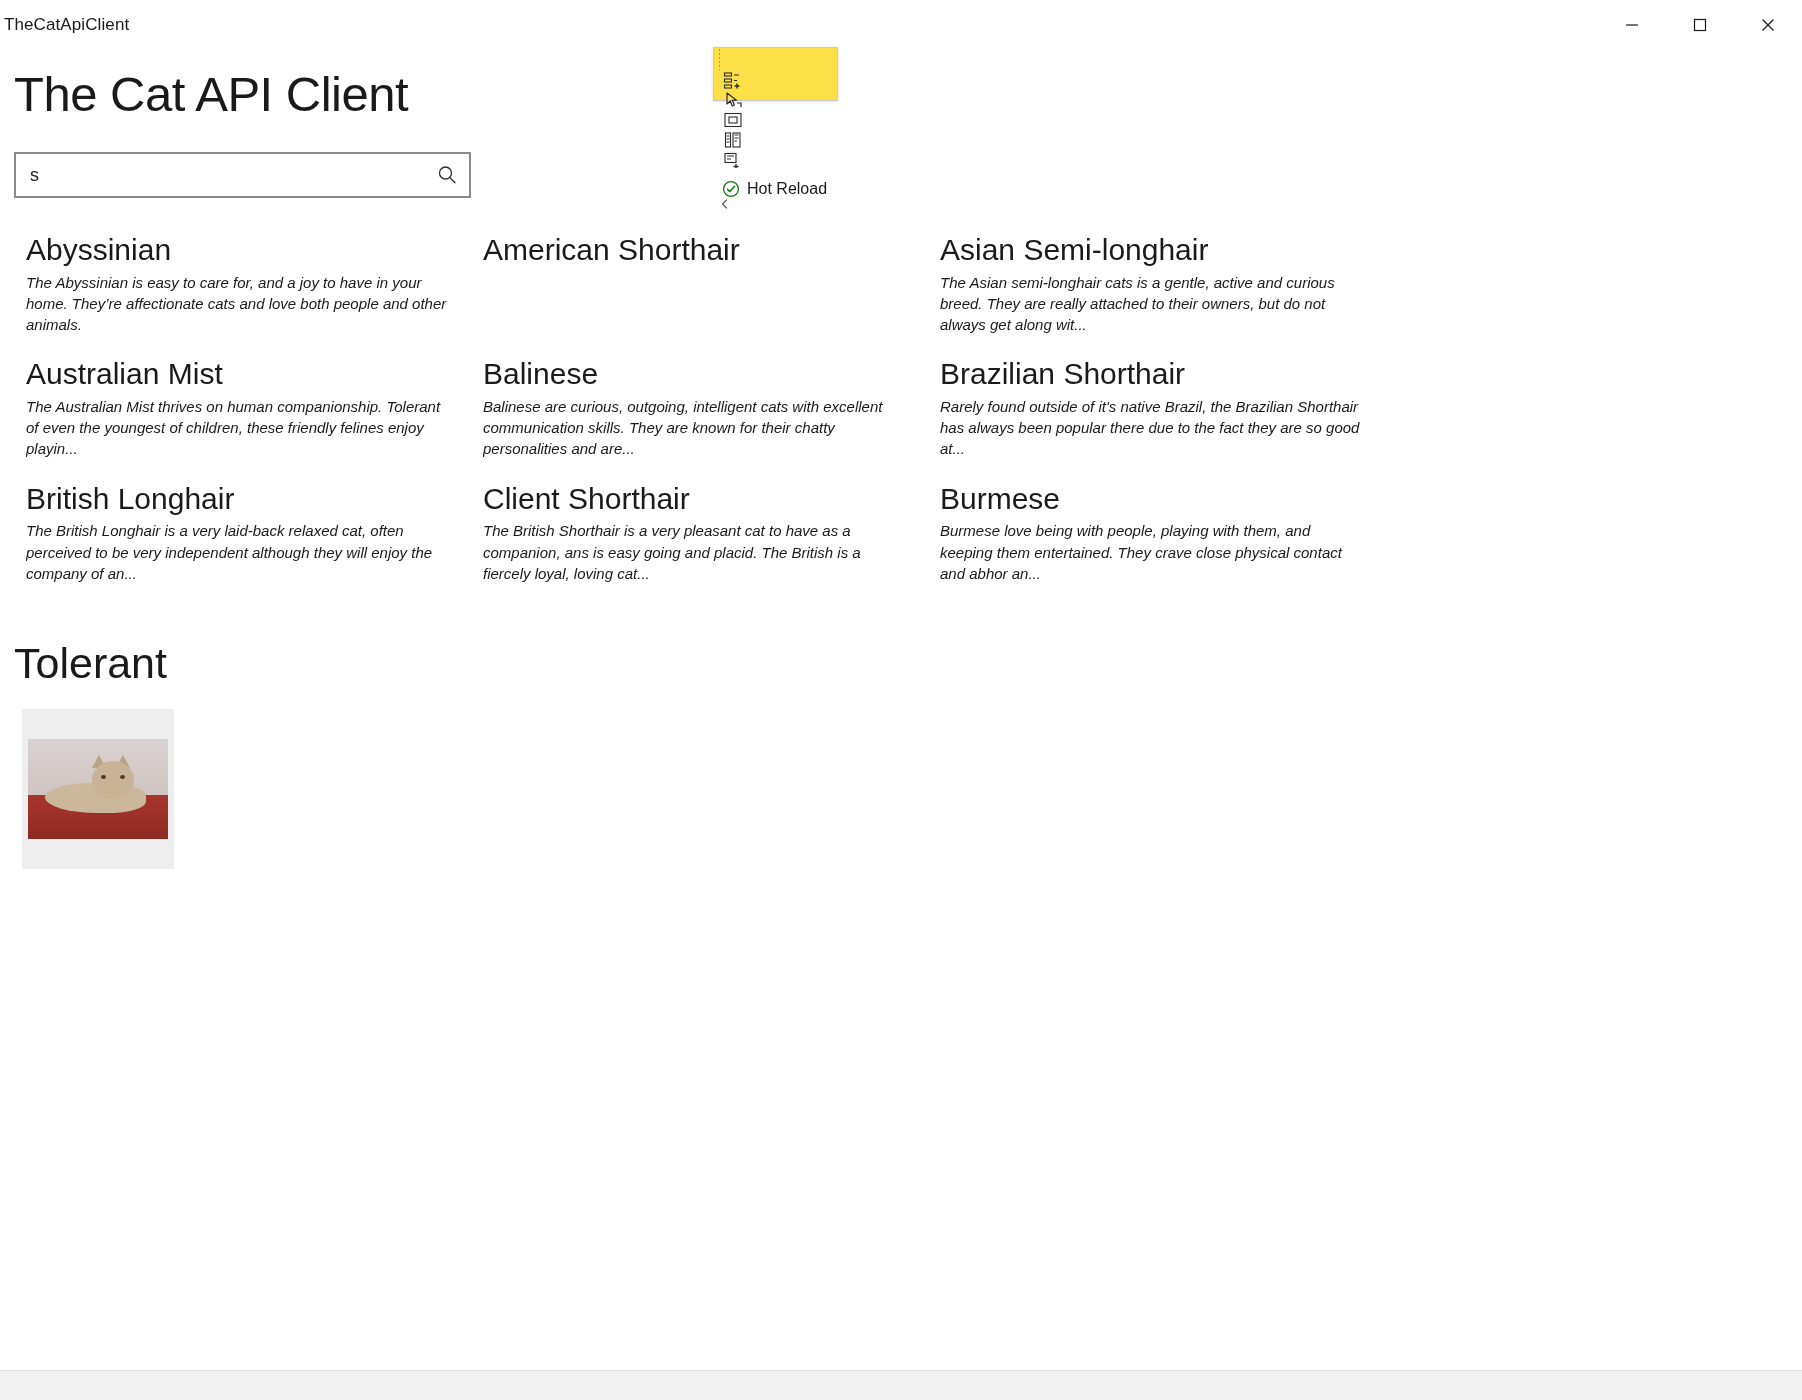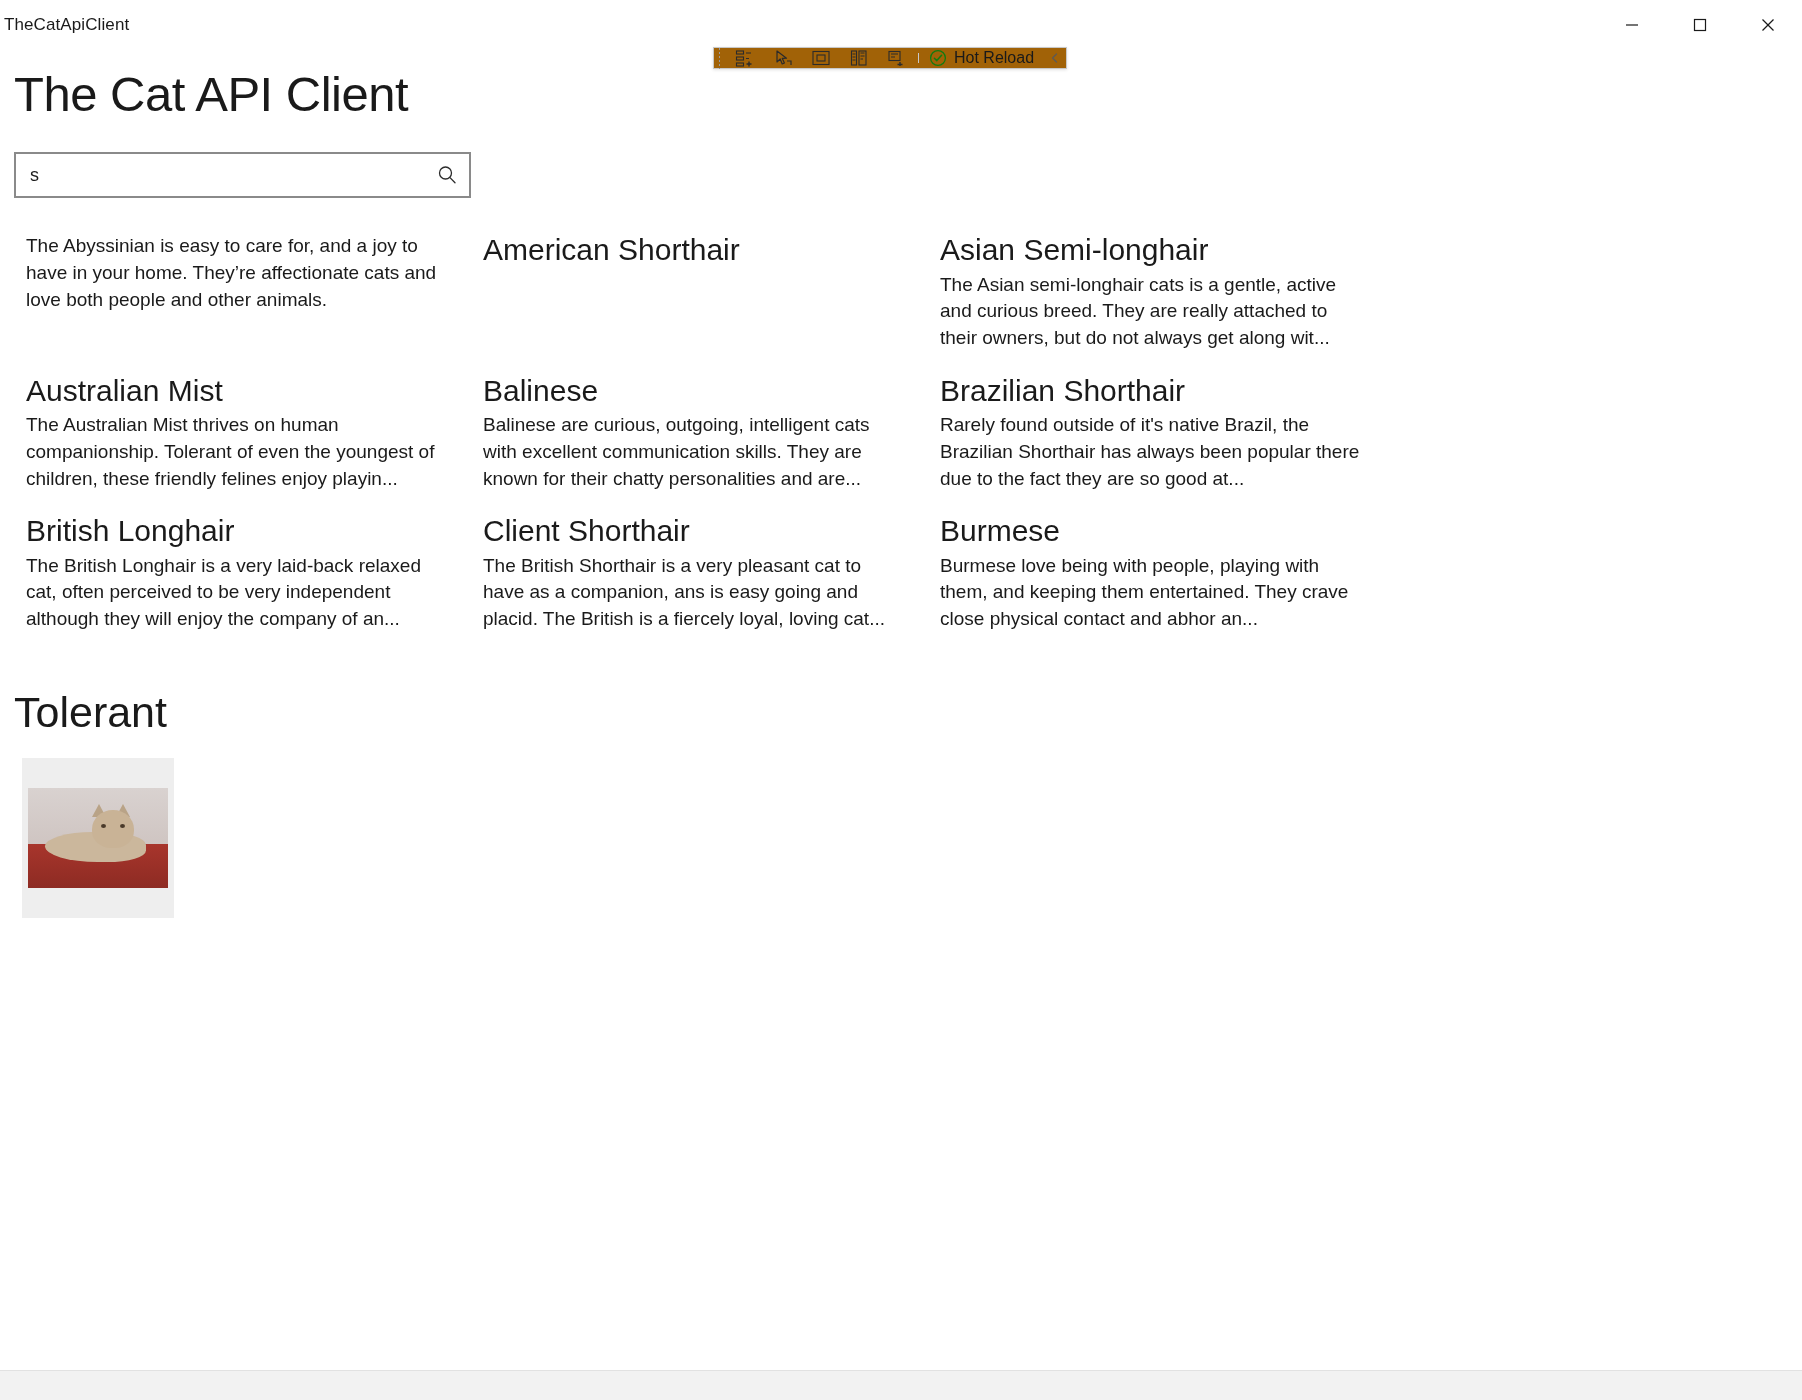--- a/index.html
+++ b/index.html
@@ -47,27 +47,28 @@
     border: none;
     cursor: default;
   }
   .win-btn svg { display: block; }
 
   
   .hotreload-bar {
     position: absolute;
     left: 713px;
     top: 47px;
-    height: 22px;
+    height: 54px;
     display: flex;
     align-items: stretch;
-    background: #a16207;
+    background: #fde047;
     border: 1px solid #c8c8c8;
     box-shadow: 0 1px 3px rgba(0,0,0,0.12);
     z-index: 50;
+    flex-direction: column;
   }
   .hr-grip {
     width: 12px;
     display: flex;
     align-items: center;
     justify-content: center;
   }
   .hr-grip .dots {
     width: 4px; height: 22px;
     background-image: radial-gradient(circle, #9a9a9a 1px, transparent 1px);
@@ -165,25 +166,26 @@
   .breed-card:first-child { padding-left: 12px; }
   .breed-name {
     font-size: 30px;
     font-weight: 300;
     color: #1a1a1a;
     line-height: 1.15;
     margin-bottom: 4px;
     white-space: nowrap;
   }
   .breed-desc {
-    font-size: 19px;
+    font-size: 15px;
     color: #1a1a1a;
     line-height: 1.42;
     max-height: 80px;
     overflow: hidden;
+    font-style: italic;
   }
 
   
   .favorites-title {
     font-size: 43px;
     font-weight: 300;
     color: #1a1a1a;
     margin: 56px 0 0 4px;
     line-height: 1.1;
   }
@@ -358,20 +360,21 @@
       <svg width="22" height="22" viewBox="0 0 22 22" aria-hidden="true">
         <circle cx="9.5" cy="9" r="6" fill="none" stroke="currentColor" stroke-width="1.3"></circle>
         <line x1="14" y1="13.6" x2="19" y2="18.8" stroke="currentColor" stroke-width="1.3" stroke-linecap="round"></line>
       </svg>
     </button>
   </div>
 
   <div class="breeds-grid">
 
     <div class="breed-card">
+      <div class="breed-name">Abyssinian</div>
       <div class="breed-desc">The Abyssinian is easy to care for, and a joy to have in your home. They’re affectionate cats and love both people and other animals.</div>
     </div>
 
     <div class="breed-card">
       <div class="breed-name">American Shorthair</div>
     </div>
 
     <div class="breed-card">
       <div class="breed-name">Asian Semi-longhair</div>
       <div class="breed-desc">The Asian semi-longhair cats is a gentle, active and curious breed. They are really attached to their owners, but do not always get along wit...</div>

